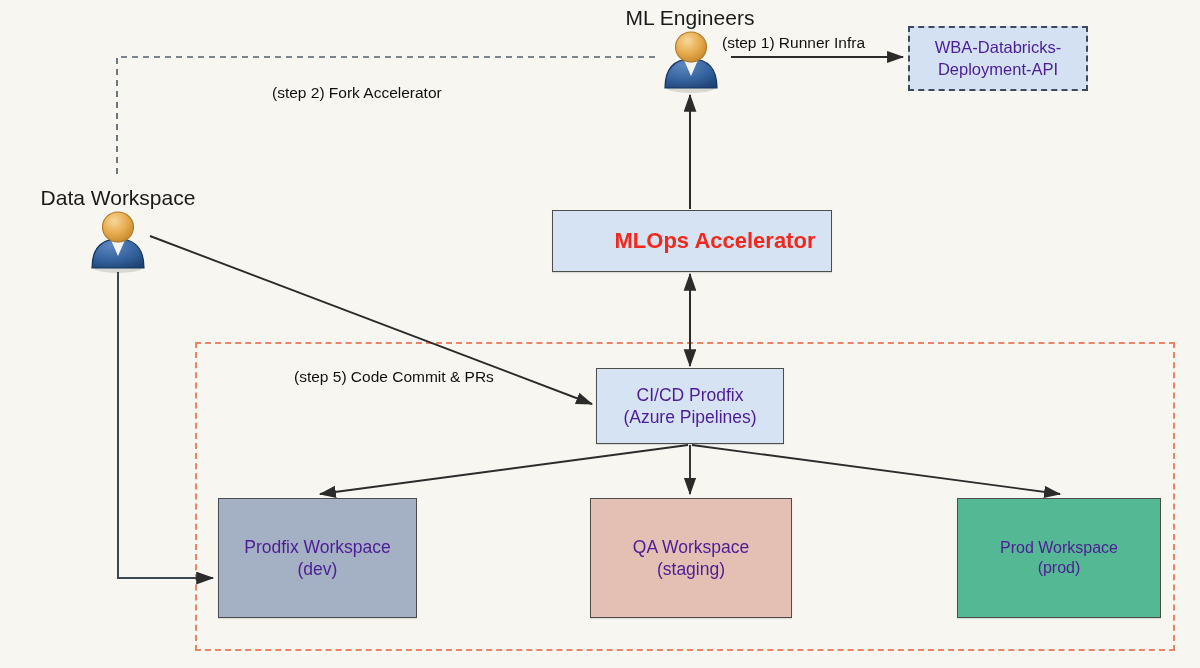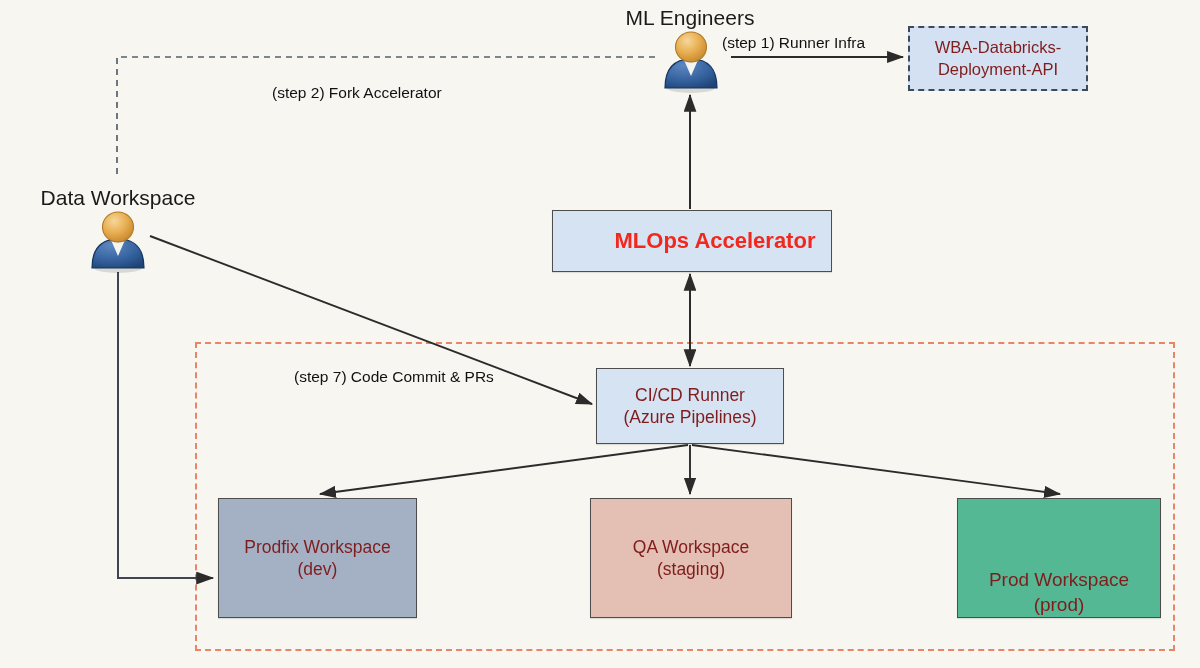--- a/index.html
+++ b/index.html
@@ -23,21 +23,21 @@
     pointer-events: none;
   }
   .node {
     position: absolute;
     box-sizing: border-box;
     display: flex;
     align-items: center;
     justify-content: center;
     text-align: center;
     line-height: 1.28;
-    color: #7f1d1d;
+    color: #4c1d95;
   }
   .node-solid {
     border: 1.6px solid #4d4d4d;
     box-shadow: 0 1px 1px rgba(0,0,0,0.10);
   }
   .node-dashed {
     border: 2px dashed #3c4a5c;
   }
   
   #wba-node {
@@ -70,22 +70,21 @@
   #qa-node {
     left: 590px; top: 498px;
     width: 202px; height: 120px;
     background: #e3bfb4;
     font-size: 17.5px;
   }
   #prod-node {
     left: 957px; top: 498px;
     width: 204px; height: 120px;
     background: #55b894;
-    font-size: 19px;
-    align-items: flex-end;
+    font-size: 16px;
   }
   
   #env-box {
     position: absolute;
     left: 195px; top: 342px;
     width: 980px; height: 309px;
     border: 2px dashed #ea8468;
     box-sizing: border-box;
     background: transparent;
   }
@@ -193,21 +192,21 @@
       <div>Deployment-API</div>
     </div>
   </div>
 
   <div class="node node-solid" id="mlops-node">
     <span>MLOps Accelerator</span>
   </div>
 
   <div class="node node-solid" id="cicd-node">
     <div>
-      <div>CI/CD Runner</div>
+      <div>CI/CD Prodfix</div>
       <div>(Azure Pipelines)</div>
     </div>
   </div>
 
   <div class="node node-solid" id="dev-node">
     <div>
       <div>Prodfix Workspace</div>
       <div>(dev)</div>
     </div>
   </div>
@@ -229,16 +228,16 @@
   <div class="note" id="note-step1">
     <b>(step 1)</b><span> Runner Infra</span>
   </div>
 
   <div class="note" id="note-step2">
     <b>(step 2)</b><span> Fork Accelerator</span>
   </div>
 
 
   <div class="note" id="note-step4">
-    <b>(step 7)</b><span> Code Commit &amp; PRs</span>
+    <b>(step 5)</b><span> Code Commit &amp; PRs</span>
   </div>
 
 </div>
 
 </body></html>

